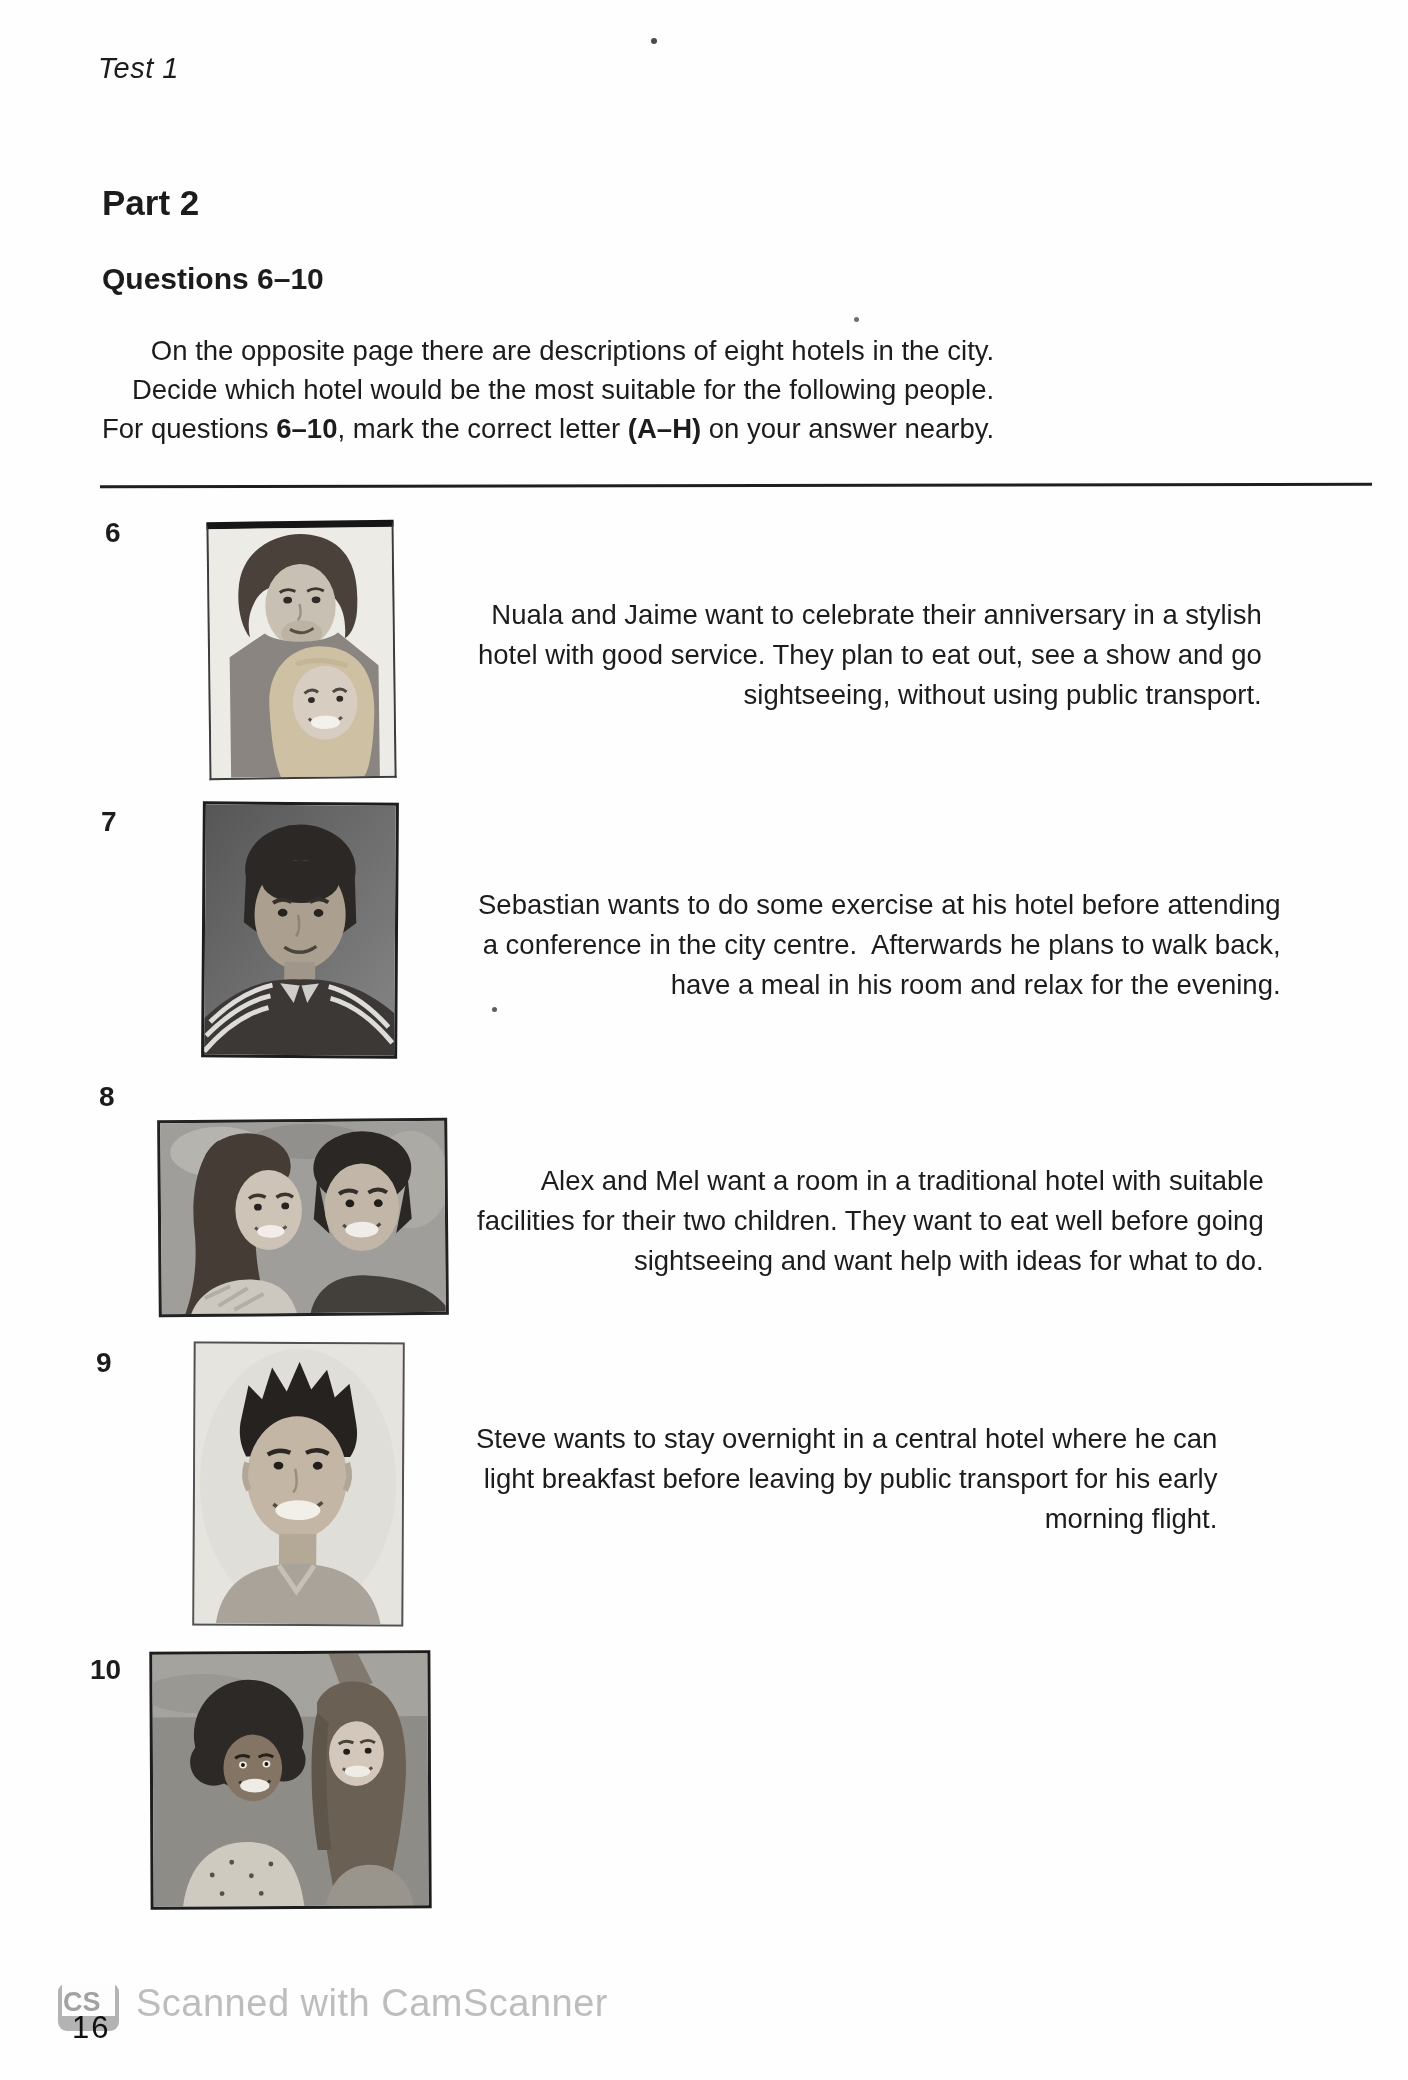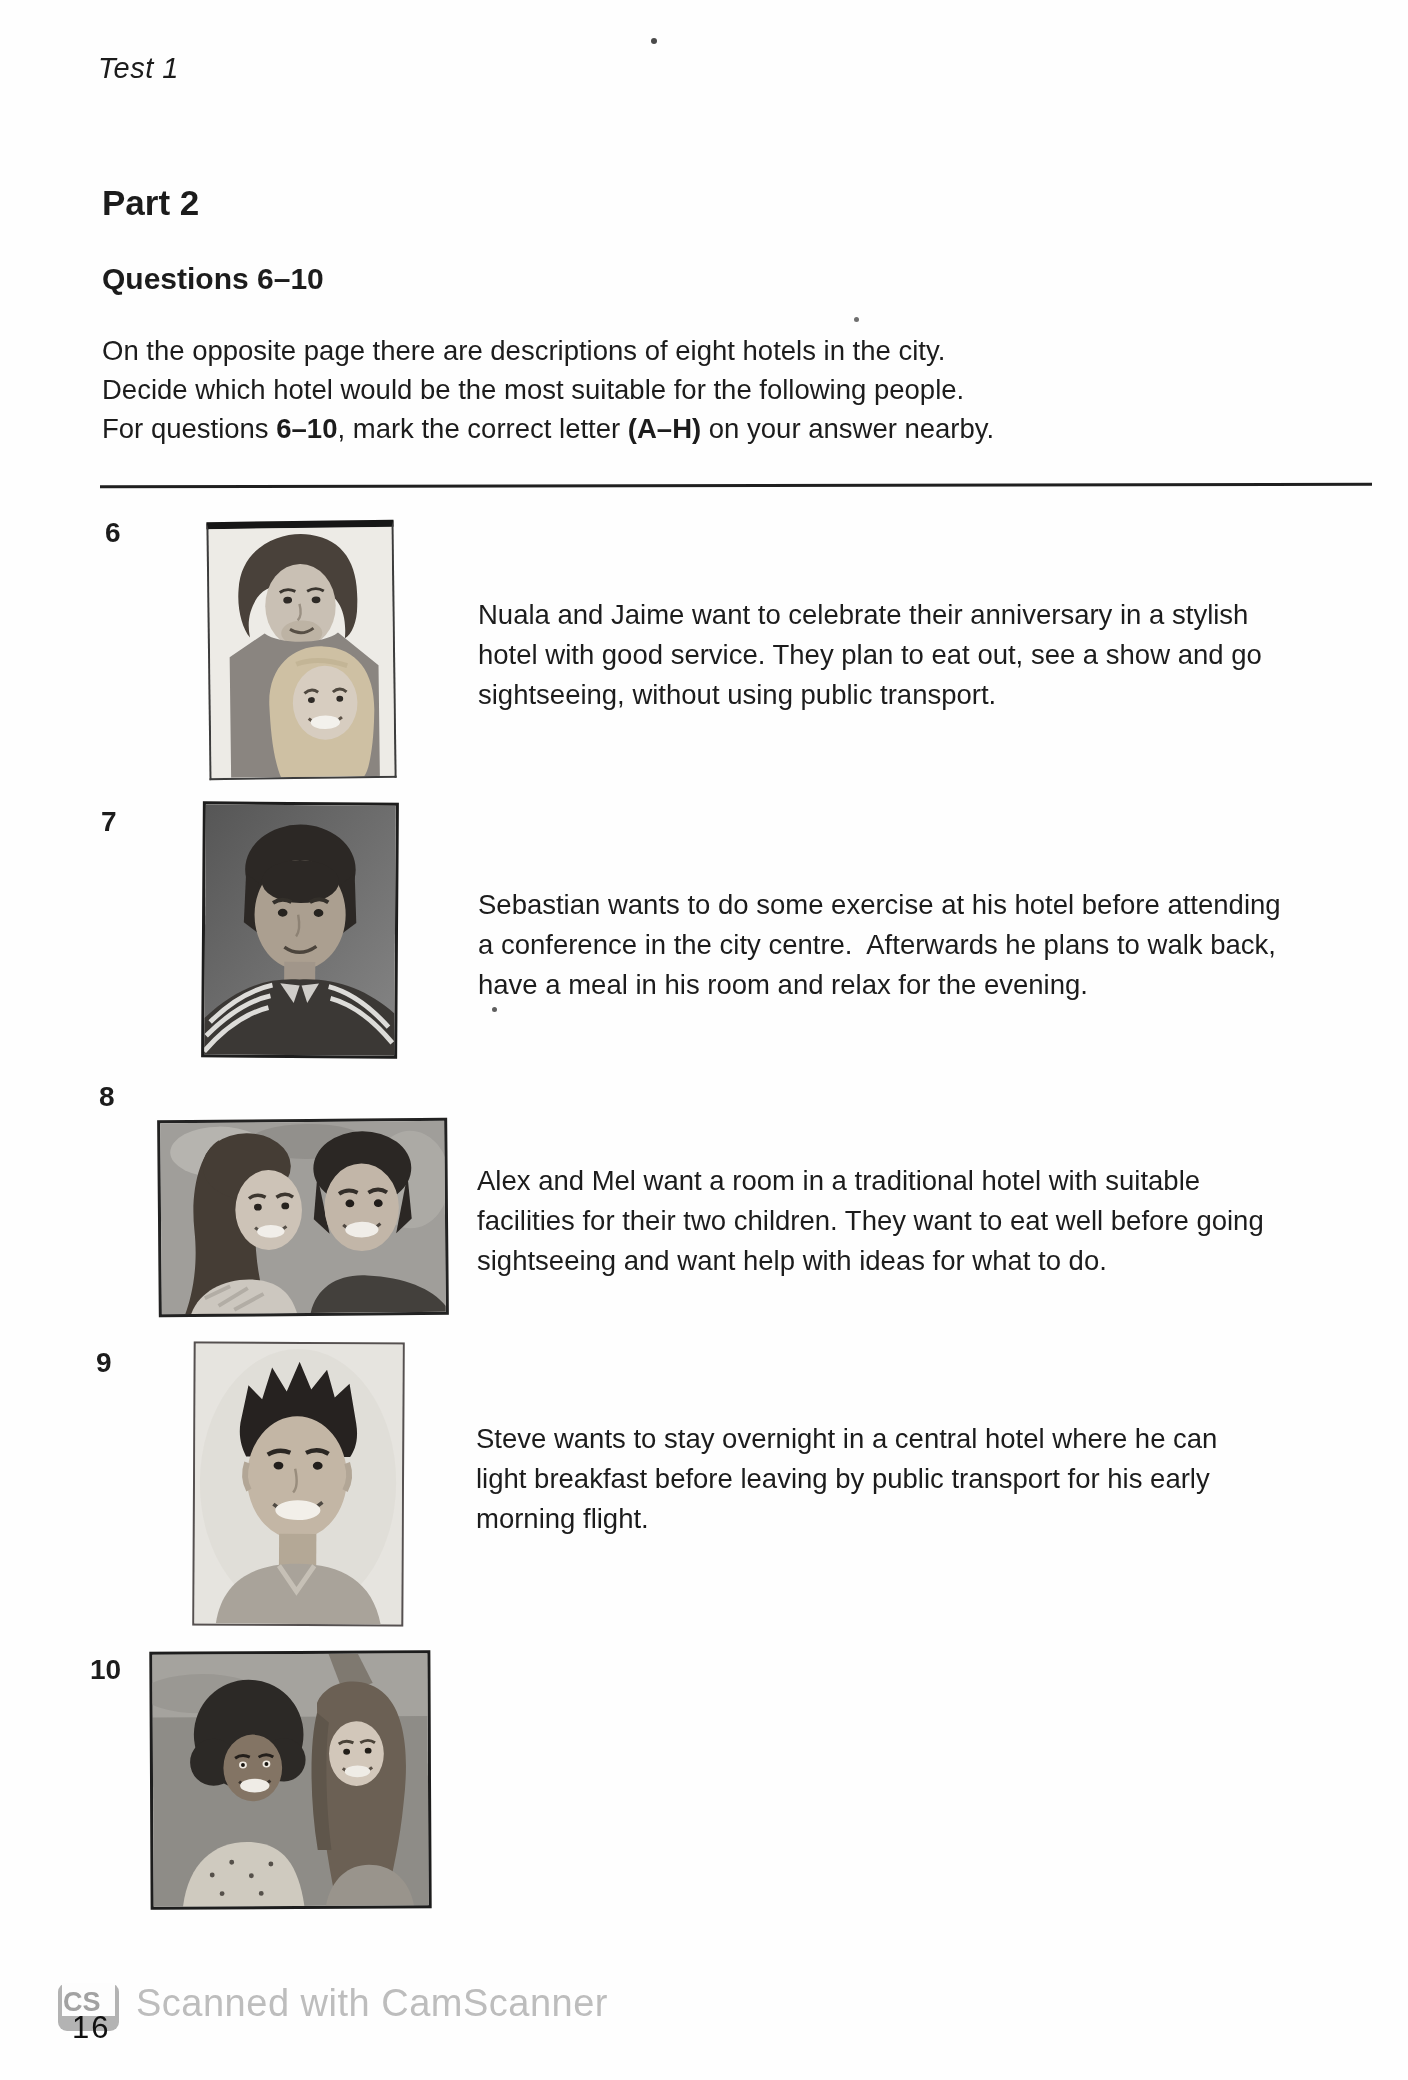--- a/index.html
+++ b/index.html
@@ -1,18 +1,18 @@
 <!DOCTYPE html>
 <html><head>
 <meta charset="utf-8">
 <style>
   html,body{margin:0;padding:0;background:#ffffff;}
   .page{
     position:relative;width:1408px;height:2080px;background:#fefefe;
-    font-family:"Liberation Sans","DejaVu Sans",sans-serif;color:#1c1c1c;overflow:hidden;
+    font-family:"Liberation Sans","DejaVu Sans",sans-serif;color:#1c1c1c;overflow:hidden;text-align:right;
   }
   .abs{position:absolute;}
   .test-header{left:98px;top:52px;font-size:29px;font-style:italic;font-weight:500;letter-spacing:.5px;}
   .part-title{left:102px;top:183px;font-size:35px;font-weight:700;margin:0;}
   .questions-title{left:102px;top:262px;font-size:30px;font-weight:700;margin:0;}
   .instructions{left:102px;top:331px;font-size:27.5px;line-height:39px;white-space:nowrap;}
   .divider{left:100px;top:484px;width:1272px;height:3px;background:#1f1f1f;transform:rotate(-0.12deg);}
   .question{position:absolute;left:0;top:0;width:100%;height:100%;pointer-events:none;}
   .qnum{position:absolute;font-size:28px;font-weight:700;}
   .qtext{position:absolute;font-size:27.5px;line-height:40px;white-space:nowrap;}

